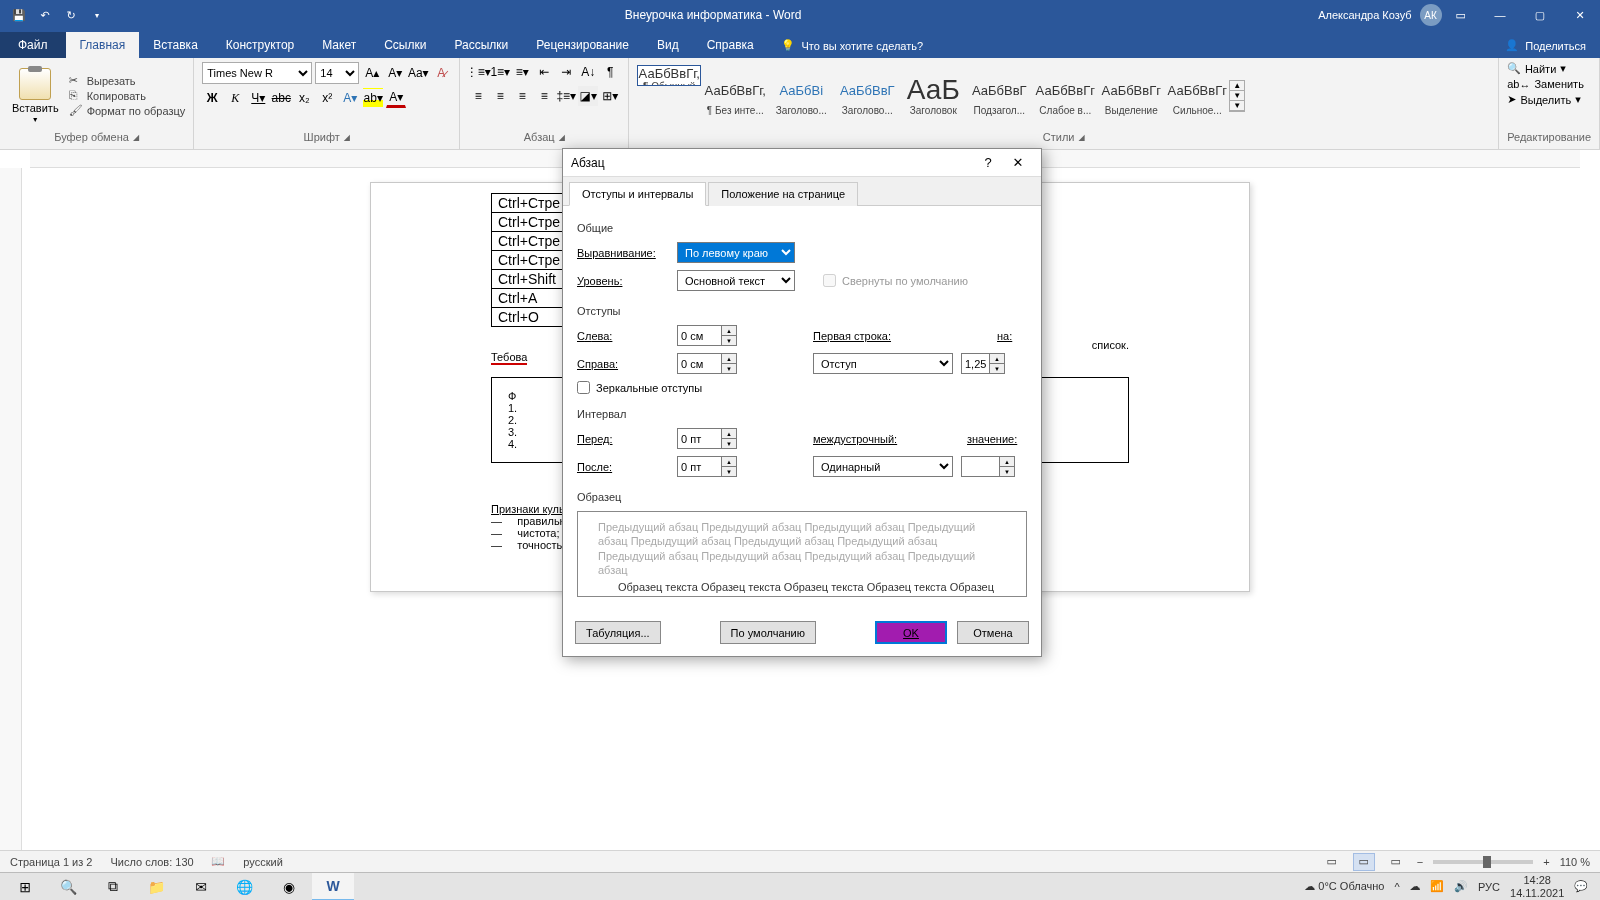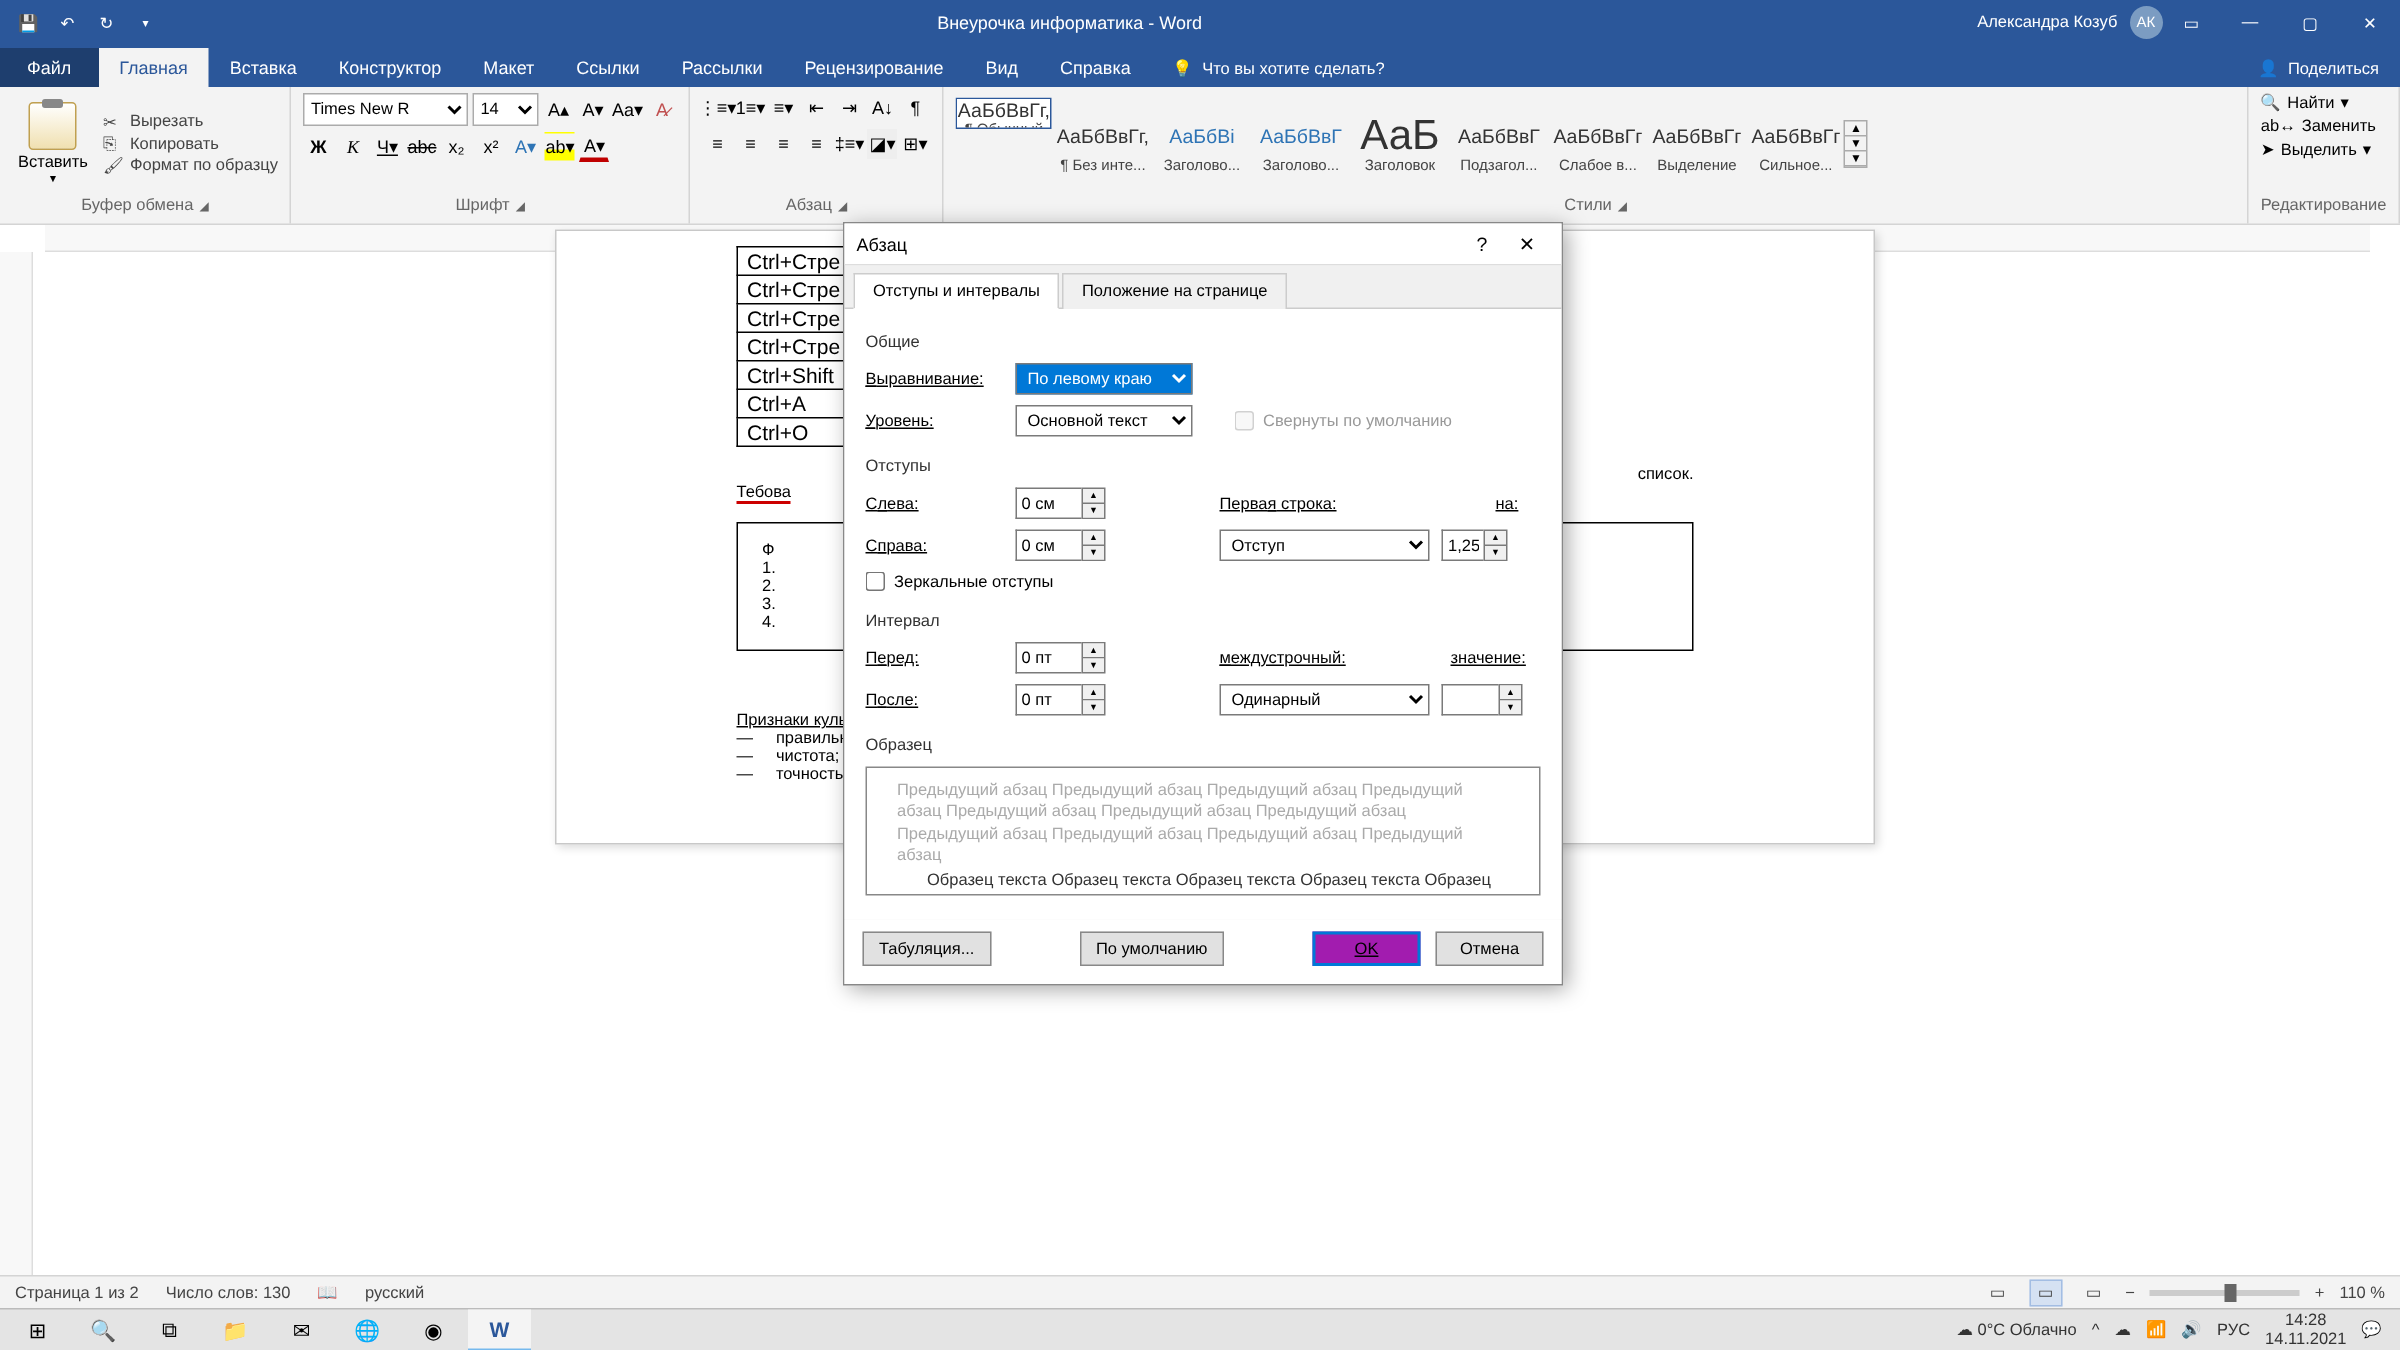--- a/index.html
+++ b/index.html
@@ -66,21 +66,21 @@
 .style-scroll span { flex:1; display:flex; align-items:center; justify-content:center; cursor:pointer; font-size:8px; border-bottom:1px solid #ababab;}
 
 
 .editing .group-body { flex-direction:column; align-items:flex-start; gap:3px; font-size:11px;}
 .editing .group-body div { cursor:pointer; display:flex; align-items:center; gap:4px;}
 
 
 .workspace { position:absolute; top:150px; left:0; right:0; bottom:28px; background:#fff; overflow:hidden;}
 .ruler-h { position:absolute; top:0; left:30px; right:20px; height:18px; background:#f8f8f8; border-bottom:1px solid #ddd; font-size:8px; color:#666;}
 .ruler-v { position:absolute; top:18px; left:0; width:22px; bottom:0; background:#f8f8f8; border-right:1px solid #ddd; font-size:8px; color:#666; writing-mode:vertical-lr;}
-.page { position:absolute; top:3px; left:370px; width:880px; background:#fff; border:1px solid #c8c8c8; box-shadow:2px 2px 6px rgba(0,0,0,.15); padding:10px 120px 40px; font-family:"Times New Roman",serif; font-size:16px; color:#000;}
+.page { position:absolute; top:32px; left:370px; width:880px; background:#fff; border:1px solid #c8c8c8; box-shadow:2px 2px 6px rgba(0,0,0,.15); padding:10px 120px 40px; font-family:"Times New Roman",serif; font-size:16px; color:#000;}
 .page table { border-collapse:collapse; margin-bottom:12px;}
 .page td { border:1px solid #000; padding:1px 6px; width:110px; font-size:14px;}
 .page td.wide { width:440px; }
 .page .underlined { text-decoration:underline; color:#000;}
 .page .redline { color:#000; border-bottom:2px solid #c00; display:inline;}
 .framed { border:1.5px solid #000; padding:12px 16px; margin:14px 0; }
 .blue-sq { position:absolute; left:490px; top:240px; width:18px; height:60px; background:#2b579a;}
 .dialog { position:absolute; left:562px; top:148px; width:480px; background:#f0f0f0; border:1px solid #888; box-shadow:3px 3px 14px rgba(0,0,0,.35); font-size:11px; }
 .dlg-title { height:28px; background:#fff; display:flex; align-items:center; padding:0 8px; border-bottom:1px solid #ddd;}
 .dlg-title .txt { flex:1; font-size:12px;}

